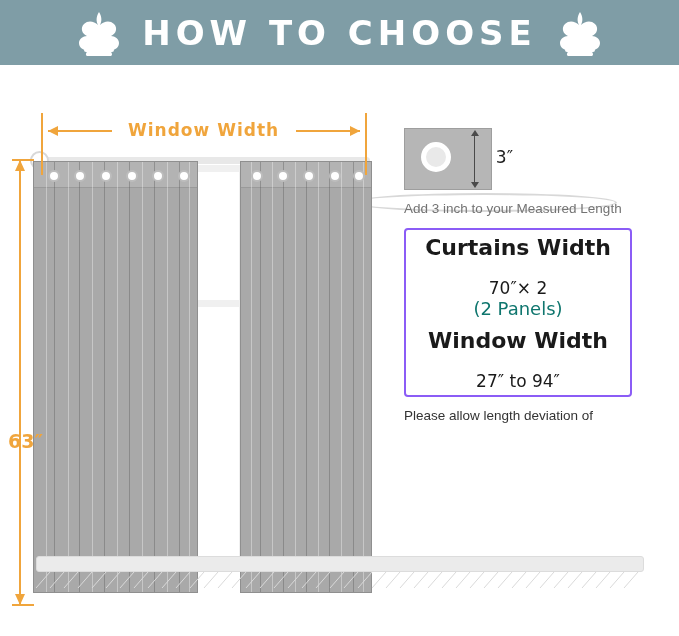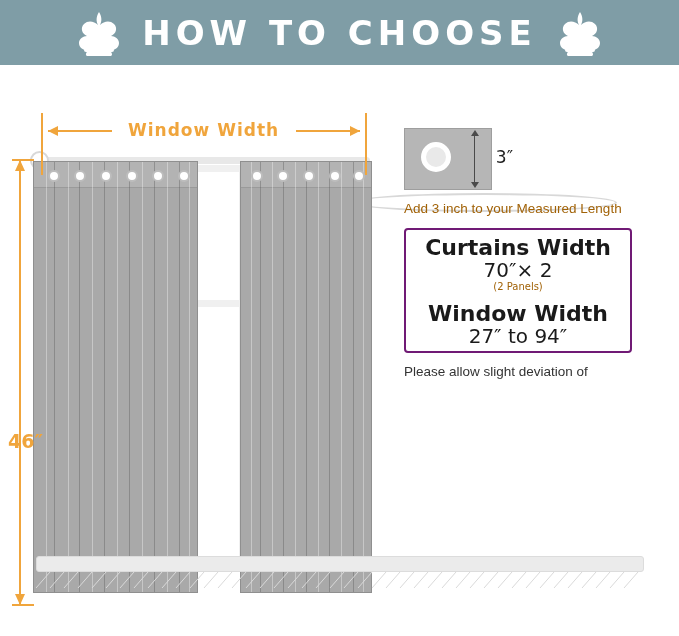--- a/index.html
+++ b/index.html
@@ -208,49 +208,50 @@
   }
   .grommet-text {
     font-size: 13.5px;
     color: #333;
     line-height: 1.32;
     padding-top: 2px;
   }
   .add-note {
     margin-top: 11px;
     font-size: 13.5px;
-    color: #a16207;
+    color: #737373;
   }
 
   
   .card {
     margin-top: 12px;
     width: 228px;
-    border: 2px solid #701a75;
+    border: 2px solid #8b5cf6;
     border-radius: 4px;
     background: #ffffff;
     overflow: hidden;
     text-align: center;
   }
   .card-row { padding: 5px 4px 4px; }
   .card-h {
     font-size: 22px;
     font-weight: bold;
     color: #1a1a1a;
     font-family: "DejaVu Sans", sans-serif;
   }
   .card-v {
-    font-size: 20px;
+    font-size: 17px;
     color: #1a1a1a;
     font-family: "DejaVu Sans", sans-serif;
     line-height: 1.05;
+    margin-top: 20px;
   }
   .card-sub {
-    font-size: 10px;
-    color: #a16207;
+    font-size: 18px;
+    color: #0f766e;
     font-family: "DejaVu Sans", sans-serif;
   }
   .card-band {
     background: #7f9da6;
     color: #ffffff;
     font-size: 19px;
     font-weight: bold;
     letter-spacing: 2px;
     padding: 3px 0 4px;
     border-top: 2px solid #2b2b2b;
@@ -352,21 +353,21 @@
     <polygon points="360,66 350,61 350,71" fill="#f0a53c"></polygon>
 
     <line x1="20" y1="95" x2="20" y2="540" stroke="#f0a53c" stroke-width="2"></line>
     <polygon points="20,95 15,106 25,106" fill="#f0a53c"></polygon>
     <polygon points="20,540 15,529 25,529" fill="#f0a53c"></polygon>
     <line x1="12" y1="95" x2="34" y2="95" stroke="#f0a53c" stroke-width="2"></line>
     <line x1="12" y1="540" x2="34" y2="540" stroke="#f0a53c" stroke-width="2"></line>
   </svg>
 
   <span class="dim-label" id="width-label">Window Width</span>
-  <span class="dim-label" id="height-label">46″</span>
+  <span class="dim-label" id="height-label">63″</span>
 </div>
 
 <div class="floor"></div>
 <div class="floor-shadow">
   <svg width="608" height="16" viewBox="0 0 608 16" aria-hidden="true">
     <g stroke="#d9d9d9" stroke-width="1">
       <line x1="0" y1="16" x2="14" y2="0"></line>
         <line x1="14" y1="16" x2="28" y2="0"></line>
       <line x1="28" y1="16" x2="42" y2="0"></line>
         <line x1="42" y1="16" x2="56" y2="0"></line>
@@ -433,15 +434,15 @@
       <div class="card-v">70″× 2</div>
       <div class="card-sub">(2 Panels)</div>
     </div>
     <div class="card-row">
       <div class="card-h">Window Width</div>
       <div class="card-v">27″ to 94″</div>
     </div>
   </div>
 
   <div class="footnote">
-    <div>Please allow slight deviation of</div>
+    <div>Please allow length deviation of</div>
   </div>
 </div>
 
 </body></html>

